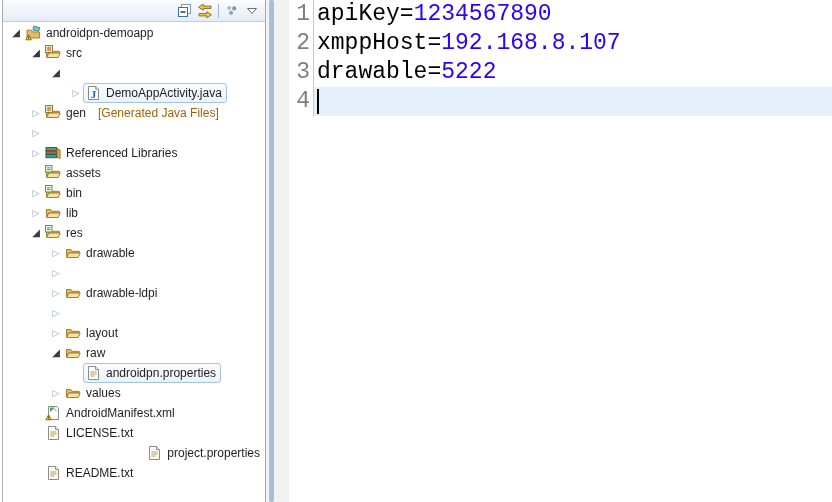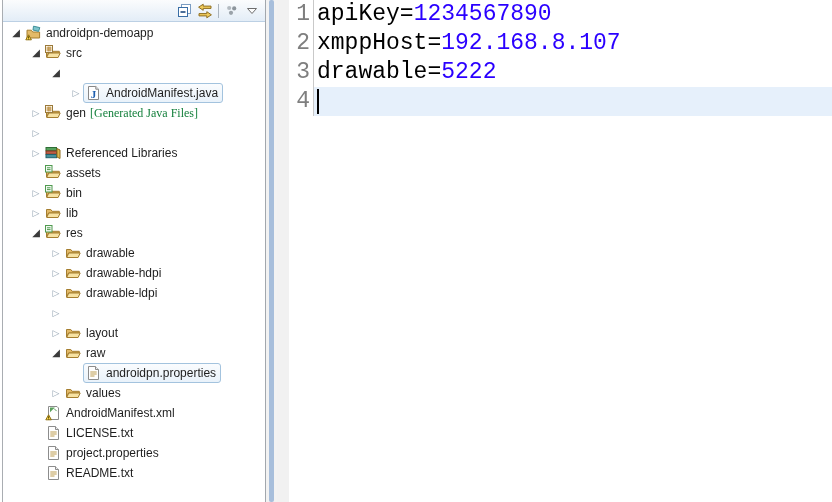--- a/index.html
+++ b/index.html
@@ -20,21 +20,21 @@
   #tree{position:absolute;left:3px;top:23px;right:0;bottom:0;overflow:hidden;}
   .tree-row{height:20px;display:flex;align-items:center;white-space:nowrap;}
   .arrow{width:14px;flex:none;text-align:center;font-size:9px;line-height:20px;}
   .arrow.collapsed{color:#93a3b1;}
   .arrow.expanded{color:#3b3b3b;font-size:10px;}
   .itemwrap{display:inline-flex;align-items:center;height:18px;border:1px solid transparent;
     border-radius:3px;padding:0 4px 0 1px;}
   .itemwrap.selected{border-color:#a3c3de;background:linear-gradient(#fafcfe,#e9f2fa);}
   .ticon{width:17px;height:16px;flex:none;margin-right:4px;display:inline-block;}
   .tlabel{font-size:12px;color:#1e1e1e;}
-  .tsuffix{font-size:12px;color:#15803d;margin-left:4px;font-family:Liberation Serif, serif;}
+  .tsuffix{font-size:12px;color:#a16207;margin-left:12px;}
 
   
   #vscroll{position:absolute;left:266px;top:0;width:11px;height:502px;background:#f2f2f2;}
   #vthumb{position:absolute;left:3px;top:0;width:5px;height:502px;background:#a7bedb;border-radius:2px;}
 
   
   #editor{position:absolute;left:277px;top:0;right:0;bottom:0;background:#fff;
     font-family:"Liberation Mono",monospace;font-size:23px;}
   #annot{position:absolute;left:0;top:0;width:12px;height:502px;background:#f1f1f1;}
   #elines{position:absolute;left:12px;top:0;right:0;bottom:0;}
@@ -113,21 +113,21 @@
           <span class="arrow expanded">◢</span>
         </div>
         <div class="tree-row" style="padding-left: 66px;">
           <span class="arrow collapsed">▷</span>
           <span class="itemwrap selected">
             <span class="ticon"><svg width="17" height="16" viewBox="0 0 17 16">
                 <path d="M3.5 1.5 H10.8 L13.5 4.2 V14.5 H3.5 Z" fill="#ffffff" stroke="#888888"></path>
                 <path d="M10.8 1.5 V4.2 H13.5" fill="#eaeaea" stroke="#888888"></path>
                 <text x="5.8" y="12.5" font-size="11" font-family="Liberation Serif, serif" font-weight="bold" fill="#1f5fae">J</text>
               </svg></span>
-            <span class="tlabel">AndroidManifest.java</span>
+            <span class="tlabel">DemoAppActivity.java</span>
           </span>
         </div>
         <div class="tree-row" style="padding-left: 26px;">
           <span class="arrow collapsed">▷</span>
           <span class="itemwrap">
             <span class="ticon"><svg width="17" height="16" viewBox="0 0 17 16">
                 <path d="M1.5 12 V4.5 H5.8 L7.1 6.3 H14.3 V8 H3.5 Z" fill="#e3ba68" stroke="#a57e2f" stroke-linejoin="round"></path>
                 <path d="M1.7 12.5 L3.8 8 H15.2 L13.1 12.5 Z" fill="#f7e2a2" stroke="#a57e2f" stroke-linejoin="round"></path>
                 <rect x="0.5" y="0.5" width="7" height="7" fill="#fdf6ea" stroke="#9a7a3a"></rect>
                 <path d="M1.5 3 h5 M1.5 5 h5 M3.2 1.5 v5 M5 1.5 v5" stroke="#b98a3a" fill="none"></path>
@@ -202,27 +202,20 @@
           <span class="itemwrap">
             <span class="ticon"><svg width="17" height="16" viewBox="0 0 17 16">
                 <path d="M1.5 12 V4.5 H5.8 L7.1 6.3 H14.3 V8 H3.5 Z" fill="#e3ba68" stroke="#a57e2f" stroke-linejoin="round"></path>
                 <path d="M1.7 12.5 L3.8 8 H15.2 L13.1 12.5 Z" fill="#f7e2a2" stroke="#a57e2f" stroke-linejoin="round"></path>
               </svg></span>
             <span class="tlabel">drawable</span>
           </span>
         </div>
         <div class="tree-row" style="padding-left: 46px;">
           <span class="arrow collapsed">▷</span>
-          <span class="itemwrap">
-            <span class="ticon"><svg width="17" height="16" viewBox="0 0 17 16">
-                <path d="M1.5 12 V4.5 H5.8 L7.1 6.3 H14.3 V8 H3.5 Z" fill="#e3ba68" stroke="#a57e2f" stroke-linejoin="round"></path>
-                <path d="M1.7 12.5 L3.8 8 H15.2 L13.1 12.5 Z" fill="#f7e2a2" stroke="#a57e2f" stroke-linejoin="round"></path>
-              </svg></span>
-            <span class="tlabel">drawable-hdpi</span>
-          </span>
         </div>
         <div class="tree-row" style="padding-left: 46px;">
           <span class="arrow collapsed">▷</span>
           <span class="itemwrap">
             <span class="ticon"><svg width="17" height="16" viewBox="0 0 17 16">
                 <path d="M1.5 12 V4.5 H5.8 L7.1 6.3 H14.3 V8 H3.5 Z" fill="#e3ba68" stroke="#a57e2f" stroke-linejoin="round"></path>
                 <path d="M1.7 12.5 L3.8 8 H15.2 L13.1 12.5 Z" fill="#f7e2a2" stroke="#a57e2f" stroke-linejoin="round"></path>
               </svg></span>
             <span class="tlabel">drawable-ldpi</span>
           </span>
@@ -289,21 +282,21 @@
           <span class="arrow none"></span>
           <span class="itemwrap">
             <span class="ticon"><svg width="17" height="16" viewBox="0 0 17 16">
                 <path d="M3.5 1.5 H10.5 L13.5 4.5 V14.5 H3.5 Z" fill="#fefefe" stroke="#8c8c8c"></path>
                 <path d="M10.5 1.5 V4.5 H13.5" fill="#ececec" stroke="#8c8c8c"></path>
                 <path d="M5.3 7 H11.7 M5.3 9 H11.7 M5.3 11 H9.5" stroke="#bd9c4f" fill="none"></path>
               </svg></span>
             <span class="tlabel">LICENSE.txt</span>
           </span>
         </div>
-        <div class="tree-row" style="padding-left: 26px;">
+        <div class="tree-row" style="padding-left: 26px; justify-content: flex-end;">
           <span class="arrow none"></span>
           <span class="itemwrap">
             <span class="ticon"><svg width="17" height="16" viewBox="0 0 17 16">
                 <path d="M3.5 1.5 H10.5 L13.5 4.5 V14.5 H3.5 Z" fill="#fefefe" stroke="#8c8c8c"></path>
                 <path d="M10.5 1.5 V4.5 H13.5" fill="#ececec" stroke="#8c8c8c"></path>
                 <path d="M5.3 7 H11.7 M5.3 9 H11.7 M5.3 11 H9.5" stroke="#bd9c4f" fill="none"></path>
               </svg></span>
             <span class="tlabel">project.properties</span>
           </span>
         </div>

